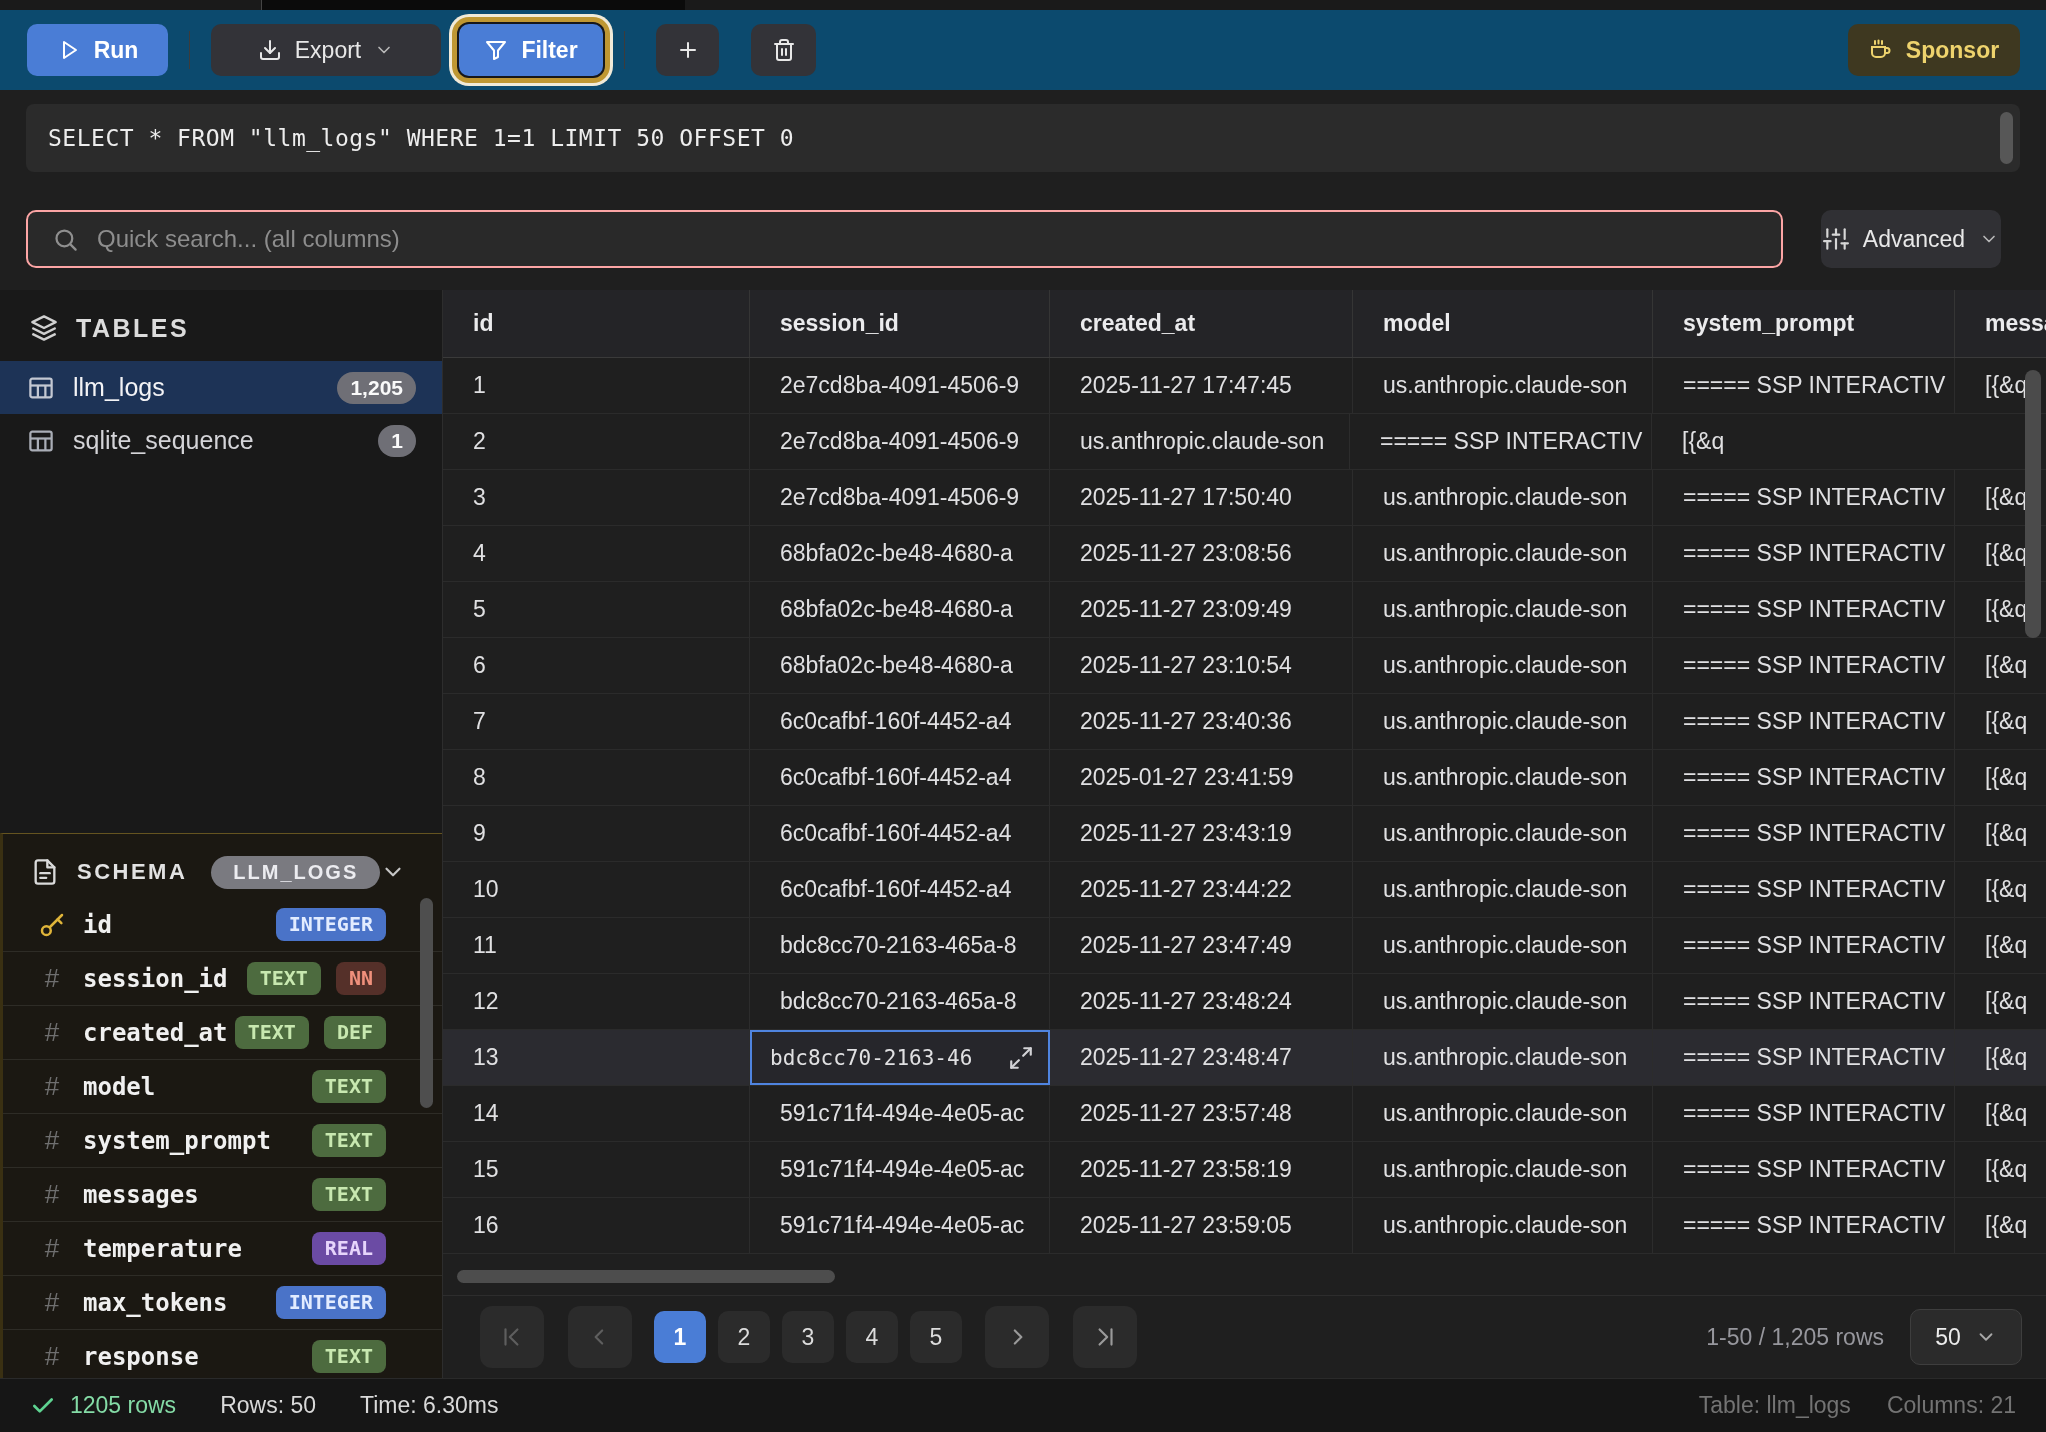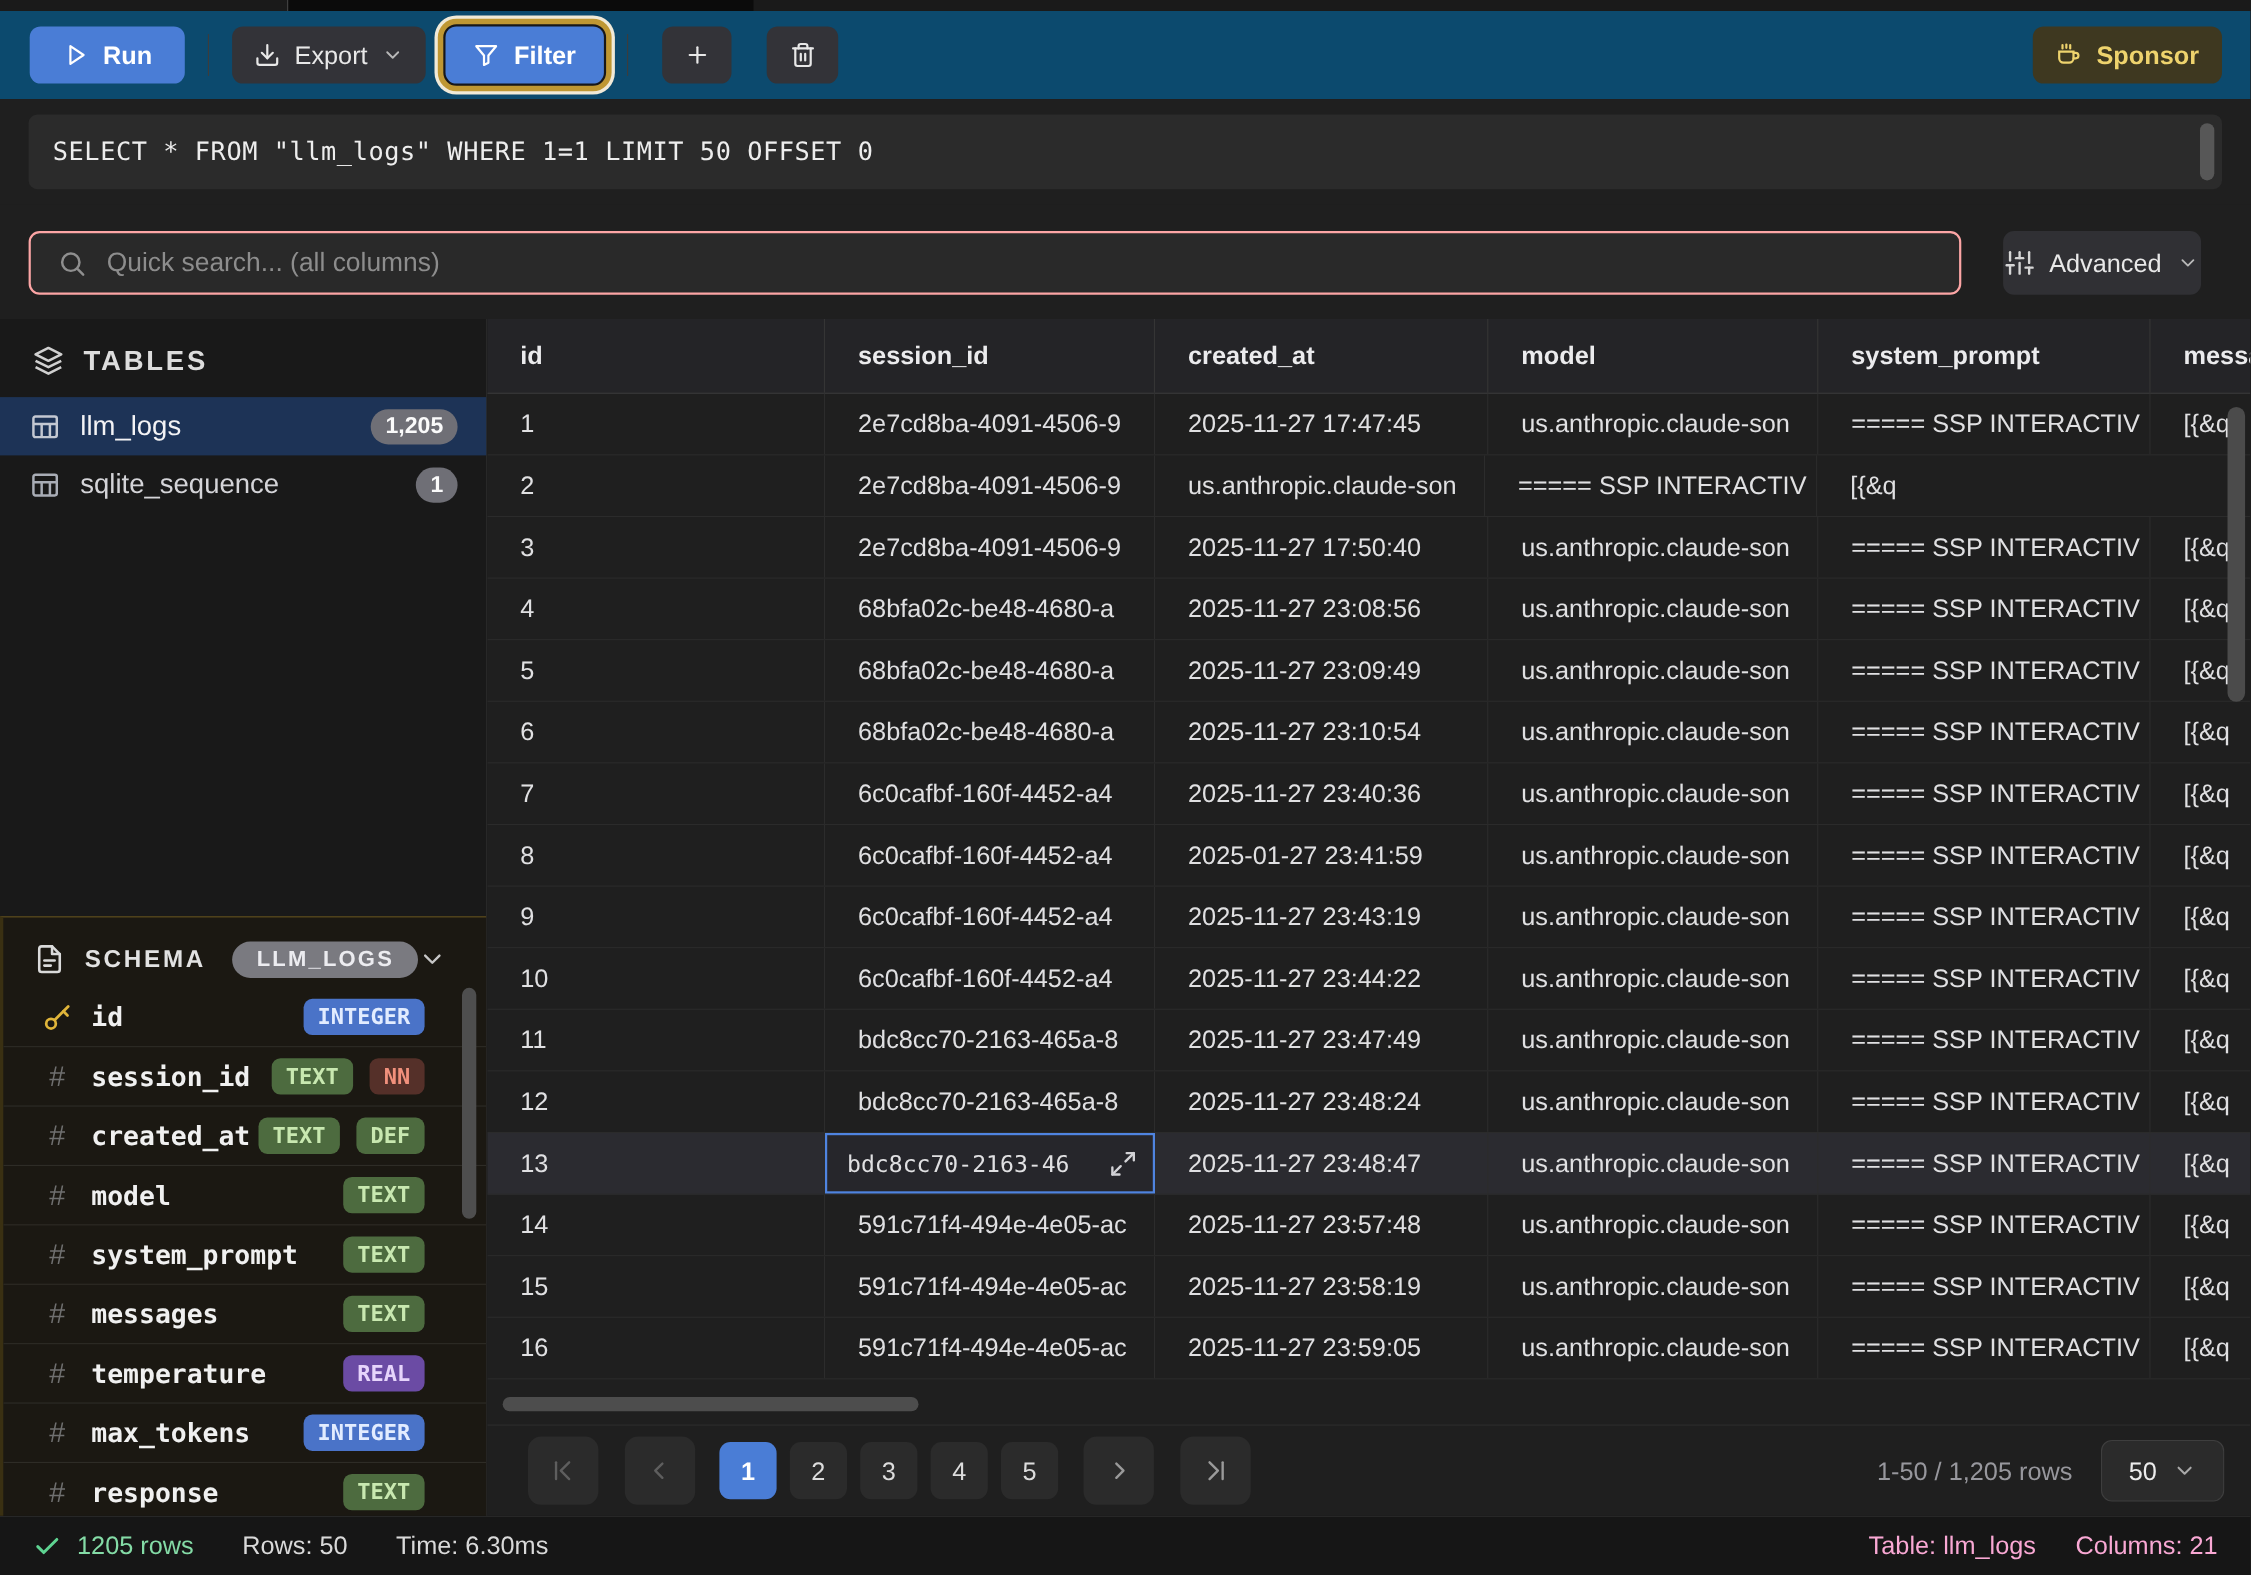--- a/index.html
+++ b/index.html
@@ -11,21 +11,21 @@
   
   .top-strip { height:10px; background:#1a1a1a; position:relative; }
   .tab-notch { position:absolute; left:261px; top:0; width:424px; height:10px; background:#0b0b0b; border-left:1px solid #454545; }
 
   
   .toolbar { height:80px; background:#0c4a6e; display:flex; align-items:center; padding:0 26px; }
   .btn { display:flex; align-items:center; justify-content:center; gap:13px; height:52px; border:none; border-radius:10px;
          background:#333338; color:#e8e8e8; font-size:23px; font-weight:500; font-family:inherit; cursor:pointer; }
   .btn-run { width:141px; background:#4a7dd6; color:#fff; font-weight:600; margin-left:1px; }
   .tb-divider { width:1px; height:38px; background:#3c3c3c; margin-left:21px; }
-  .btn-export { width:176px; margin-left:21px; }
+  .btn-export { width:230px; margin-left:21px; }
   .btn-filter { width:144px; background:#4a7dd6; color:#fff; font-weight:600; margin-left:18px;
                 box-shadow:0 0 0 2px #17171a, 0 0 0 7px #bf9733, 0 0 0 10px #f1ead8; }
   .btn-plus { width:63px; margin-left:31px; }
   .btn-trash { width:65px; margin-left:32px; }
   .btn-sponsor { width:172px; margin-left:auto; background:#3e3820; color:#eed36d; font-weight:700; }
   .btn-sponsor .icn { color:#eed36d; }
 
   
   .query-wrap { height:96px; background:#1f1f1f; padding:14px 26px 0; }
   .query-bar { position:relative; height:68px; background:#2b2b2b; border-radius:8px; display:flex; align-items:center; padding:0 22px; }
@@ -113,21 +113,21 @@
   .pg-size { width:112px; height:56px; border-radius:10px; background:#2b2b2b; border:1px solid #3e3e3e;
              display:flex; align-items:center; justify-content:center; gap:14px; color:#ececec; font-size:23px; cursor:pointer;text-align:right; }
   .pg-size .icn { width:22px; height:22px; color:#a8a8a8; }
 
   
   .statusbar { height:54px; background:#161616; border-top:1px solid #2a2a2a; display:flex; align-items:center;
                padding:0 30px; font-size:23px; }
   .sb-check { width:26px; height:26px; color:#5ed391; margin-right:14px; }
   .sb-rows-total { color:#84dba6; font-weight:500; }
   .sb-item { color:#d9d9d9; margin-left:44px; }
-  .sb-right { margin-left:auto; display:flex; gap:36px; color:#f9a8d4; }
+  .sb-right { margin-left:auto; display:flex; gap:36px; color:#737373; }
 </style>
 </head>
 <body>
 
 <div class="top-strip">
   <div class="tab-notch"></div>
 </div>
 
 <div class="toolbar">
   <button class="btn btn-run">

